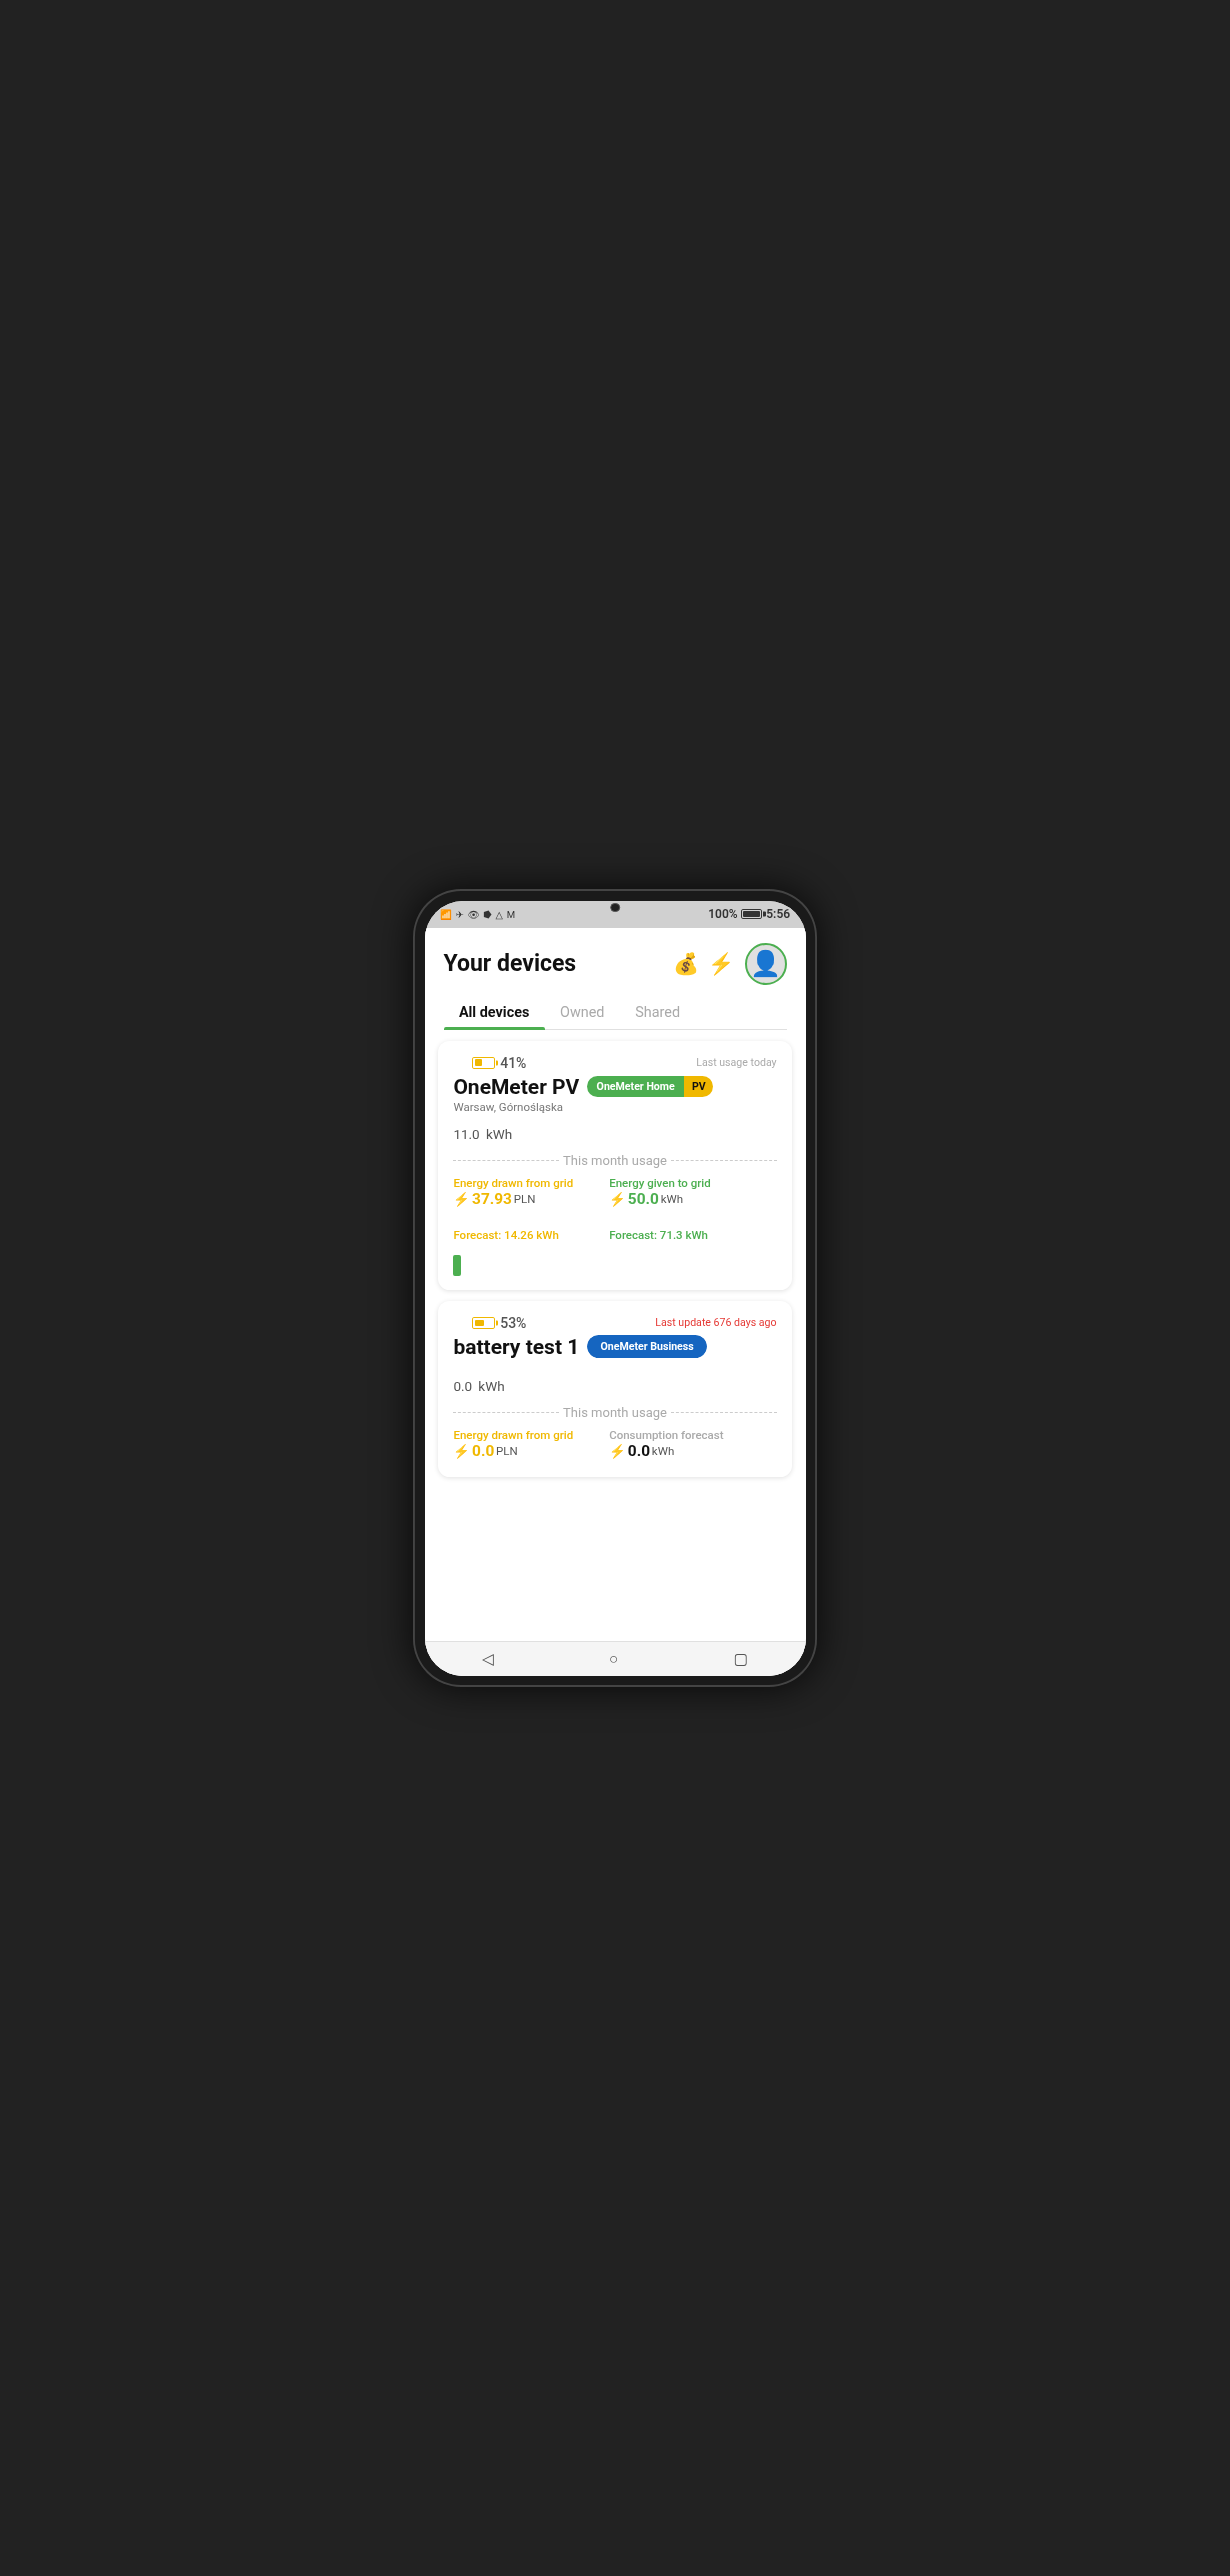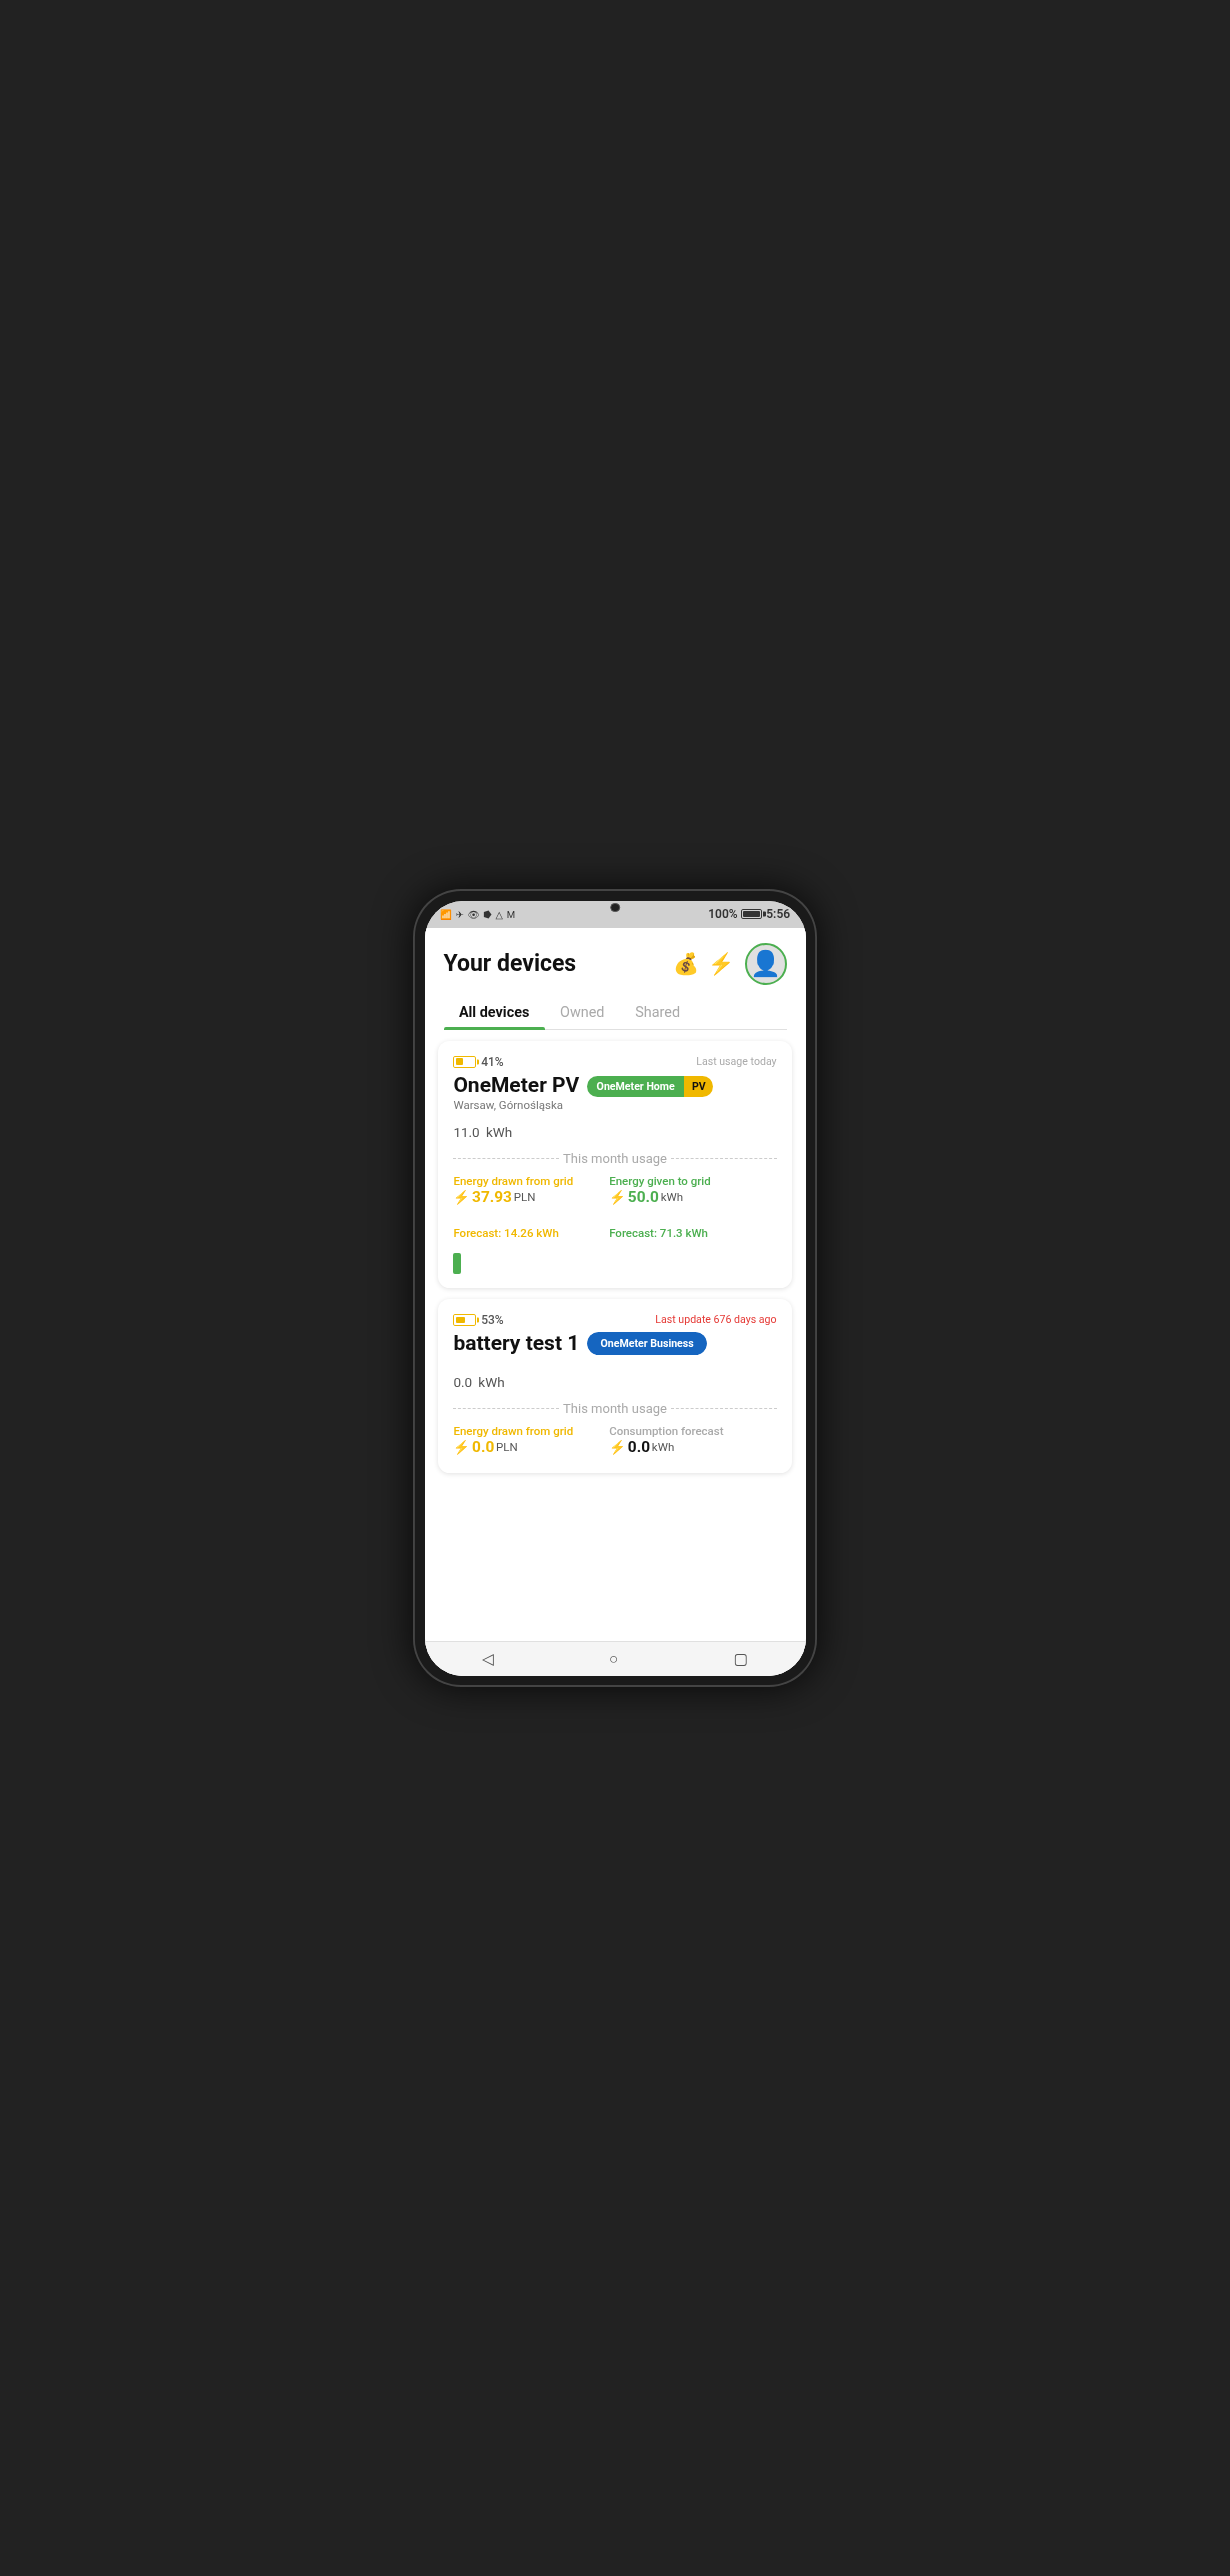--- a/index.html
+++ b/index.html
@@ -180,23 +180,24 @@
     .card-top-row {
       display: flex;
       align-items: center;
       justify-content: space-between;
       margin-bottom: 3.8px;
     }
     .battery-status {
       display: flex;
       align-items: center;
       gap: 4.8px;
-      font-size: 12px;
+      font-size: 14px;
       font-weight: 500;
       color: #555;
+      margin-left: 19px;
     }
     .battery-small {
       width: 23px;
       height: 11.5px;
       border: 1.4px solid #f0b800;
       border-radius: 1.9px;
       position: relative;
       display: inline-flex;
       align-items: center;
       padding: 1.4px 1.9px;
@@ -219,21 +220,21 @@
     }
     .last-update {
       font-size: 10.6px;
       color: #aaa;
     }
     .last-update.stale {
       color: #e53935;
     }
     .card-title-row {
       display: flex;
-      align-items: flex-end;
+      align-items: center;
       gap: 7.7px;
       margin-bottom: 1.9px;
     }
     .device-name {
       font-size: 21px;
       font-weight: 700;
       color: #111;
     }
     .tag-row {
       display: flex;

